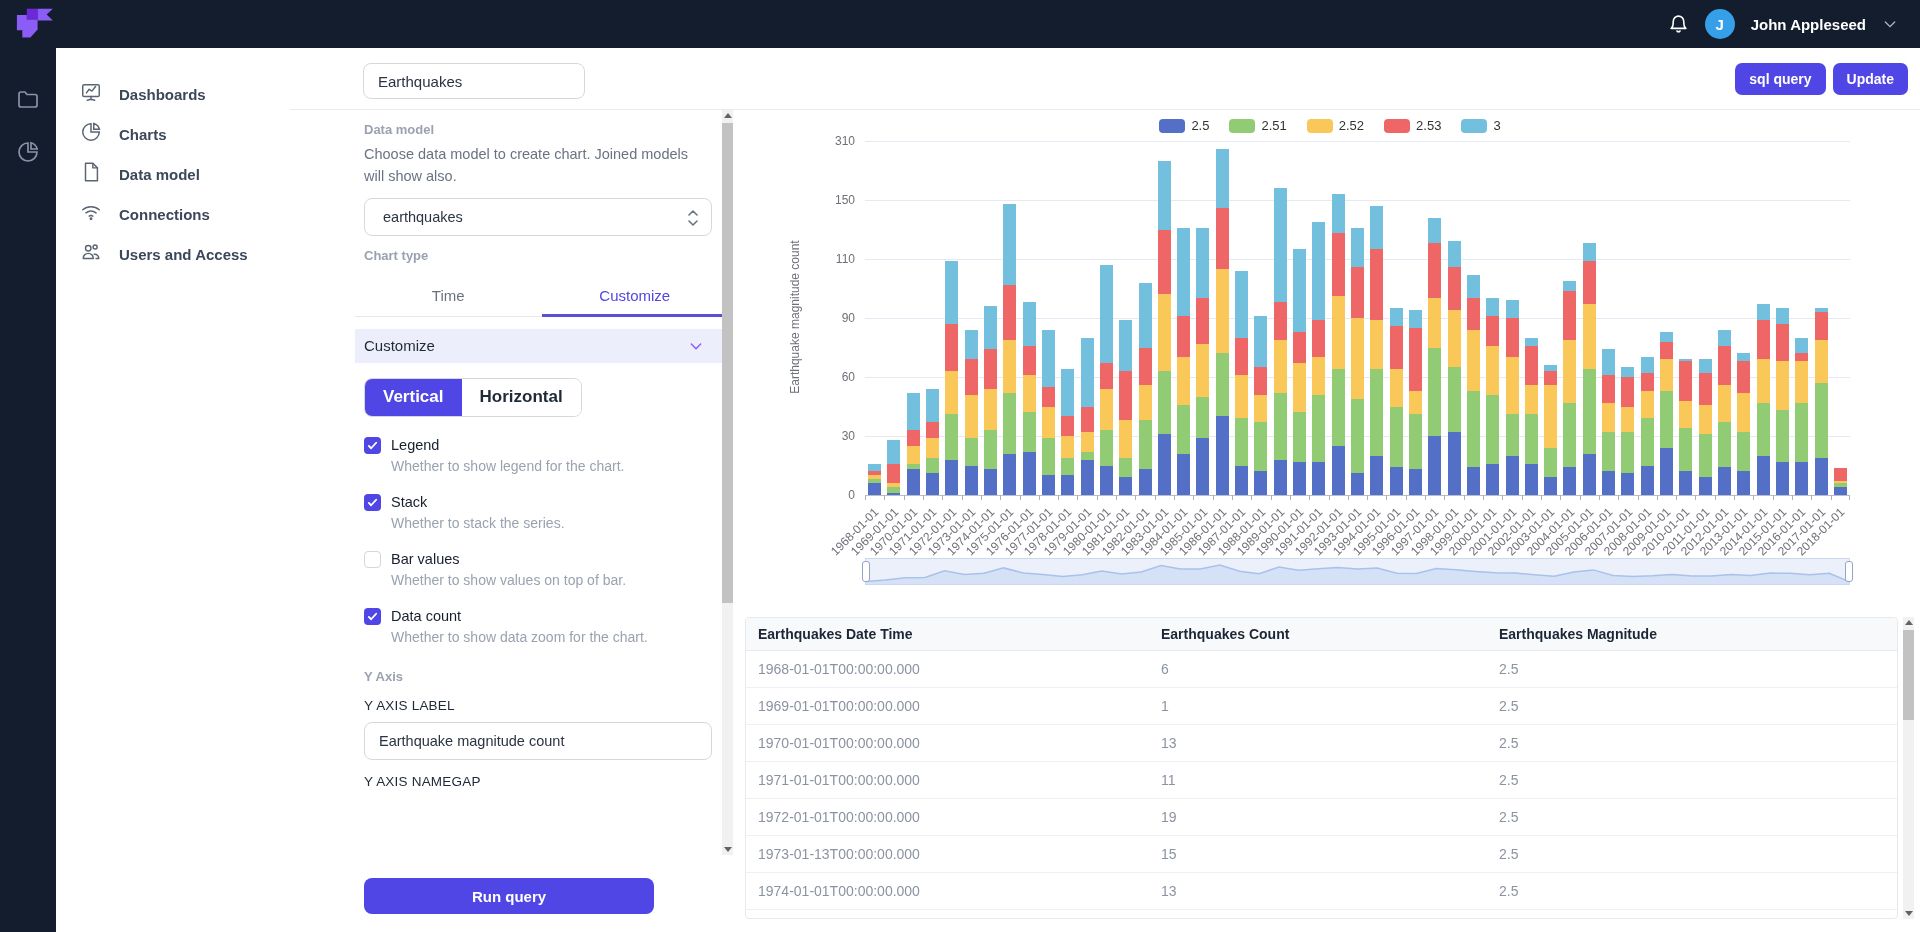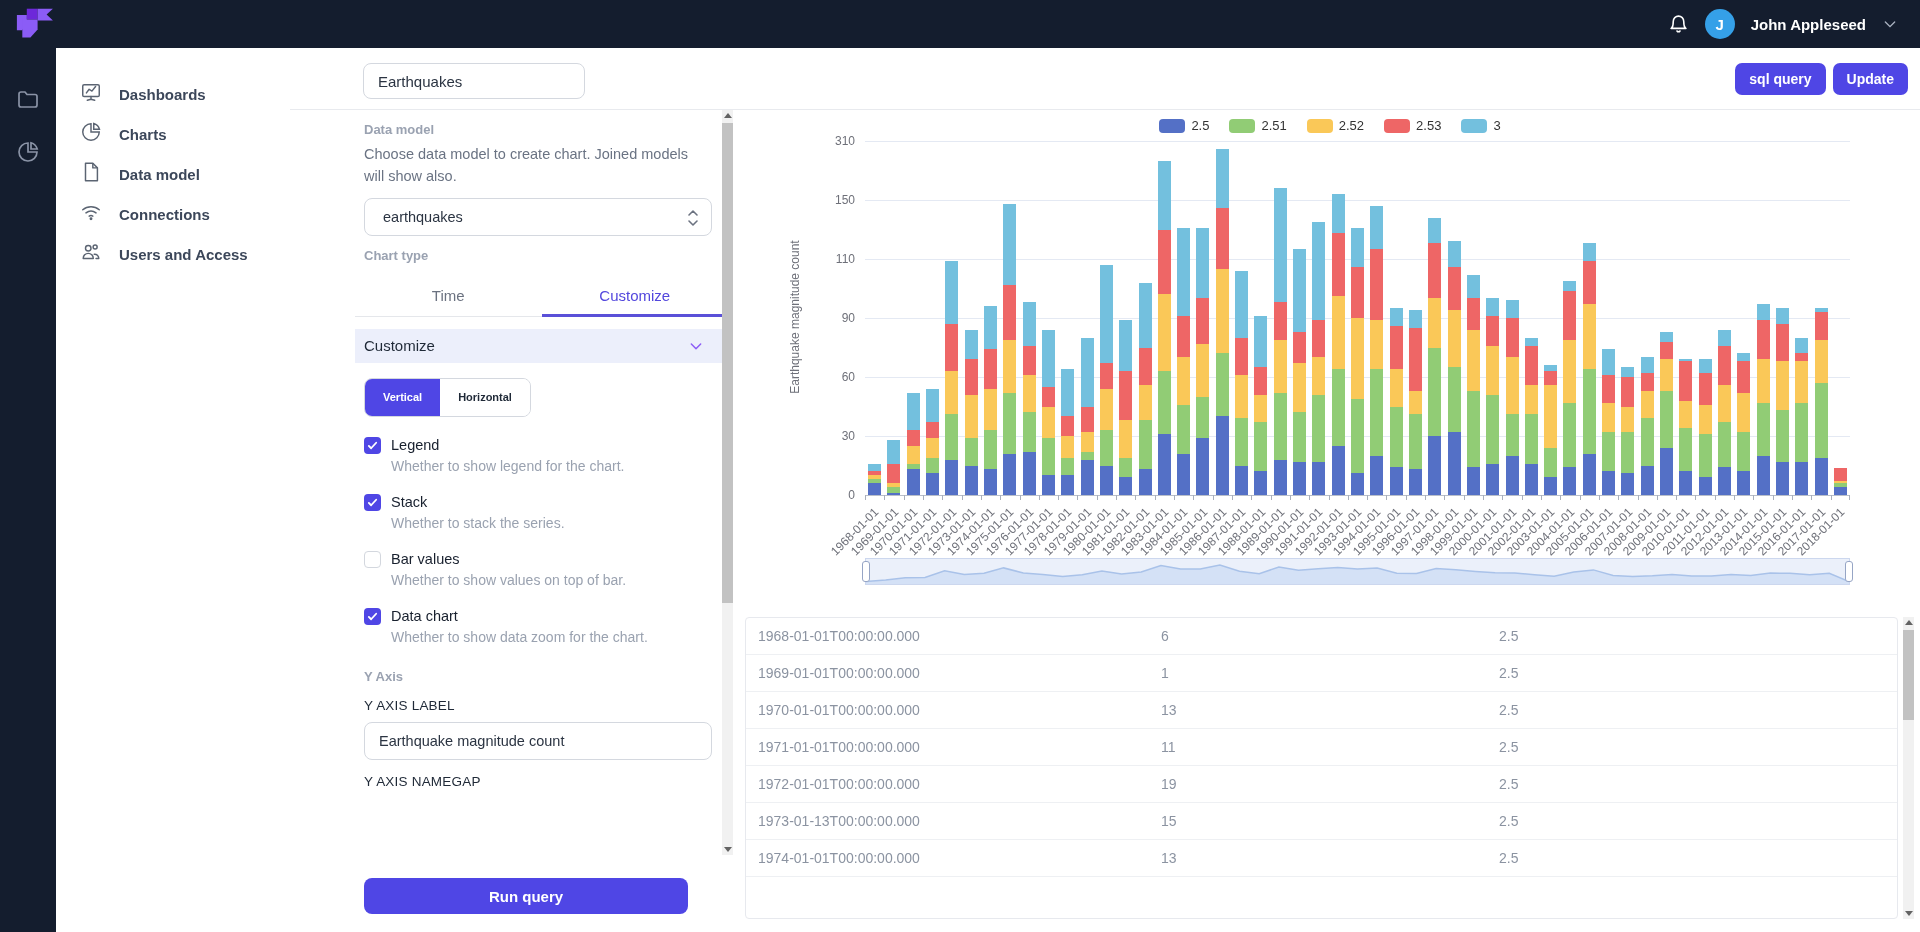--- a/index.html
+++ b/index.html
@@ -38,35 +38,35 @@
   .pselect .sval{font-size:14.5px;color:#2b3442;margin-left:18px;}
   .pselect .scar{position:absolute;right:12px;top:9px;}
   .tabs{display:flex;margin-top:18px;border-bottom:1px solid #e5e7eb;height:35px;}
   .tab{flex:1;text-align:center;font-size:15px;color:#6b7280;cursor:pointer;line-height:30px;position:relative;}
   .tab.active{color:#5347dd;}
   .tab.active:after{content:"";position:absolute;left:0;right:0;bottom:-1px;height:3px;background:#5a50d8;}
   .accordion{margin-top:12px;height:34px;background:#eceffb;display:flex;align-items:center;justify-content:space-between;cursor:pointer;}
   .accordion .alabel{font-size:15px;color:#1f2937;margin-left:9px;}
   .accordion .achev{margin-right:24px;display:flex;}
   .seg{margin:15px 0 0 9px;display:inline-flex;border:1px solid #d4d8df;border-radius:8px;overflow:hidden;}
-  .segbtn{height:37px;padding:0 18px;font-size:11px;font-weight:bold;background:#fff;color:#1f2937;border:none;cursor:pointer;font-family:inherit;}
+  .segbtn{height:37px;padding:0 18px;font-size:17px;font-weight:bold;background:#fff;color:#1f2937;border:none;cursor:pointer;font-family:inherit;}
   .segbtn.active{background:#4f46e5;color:#fff;}
   .cbgroup{margin:20px 0 0 9px;}
   .cbrow{display:flex;align-items:center;gap:10px;}
   .cbox{width:17px;height:17px;border-radius:4px;box-sizing:border-box;flex:0 0 auto;cursor:pointer;display:flex;align-items:center;justify-content:center;}
   .cbox.on{background:#4f46e5;}
   .cbox.off{background:#fff;border:1.5px solid #d3d7de;}
   .cbox svg{display:block;}
   .cblabel{font-size:14.5px;color:#18202e;}
   .cbdesc{font-size:14px;color:#9aa2b0;margin:4px 0 0 27px;}
   .yaxis-head{font-size:13px;font-weight:bold;color:#9aa2b1;margin:24px 0 0 9px;}
   .field-label{font-size:13.5px;color:#1f2937;margin:14px 0 0 9px;letter-spacing:.2px;}
   .pinput{margin:9px 0 0 9px;width:348px;height:38px;box-sizing:border-box;border:1px solid #d4d8df;border-radius:8px;font-size:14.5px;color:#2b3442;padding:0 14px;outline:none;font-family:inherit;}
   .panel-footer{position:absolute;left:0;bottom:0;width:385px;height:76px;background:#fff;}
-  .runbtn{position:absolute;left:9px;top:22px;width:324px;height:36px;background:#4f46e5;color:#fff;font-weight:bold;font-size:15px;border:none;border-radius:8px;cursor:pointer;font-family:inherit;}
+  .runbtn{position:absolute;left:9px;top:22px;width:290px;height:36px;background:#4f46e5;color:#fff;font-weight:bold;font-size:15px;border:none;border-radius:8px;cursor:pointer;font-family:inherit;}
 
   
   .vsb{position:absolute;background:#f1f1f1;}
   .vsb .arr{position:absolute;left:0;width:100%;height:11px;display:flex;align-items:center;justify-content:center;cursor:pointer;}
   .tri-up{width:0;height:0;border-left:4px solid transparent;border-right:4px solid transparent;border-bottom:5px solid #636363;}
   .tri-dn{width:0;height:0;border-left:4px solid transparent;border-right:4px solid transparent;border-top:5px solid #636363;}
   .thumb{position:absolute;left:0;width:100%;background:#c2c2c2;cursor:pointer;}
 
   
   .chart-card{position:absolute;left:740px;top:110px;width:1180px;height:500px;background:#fff;}
@@ -251,21 +251,21 @@
             </div>
             <div class="cbdesc">Whether to show values on top of bar.</div>
           </div>
           <div class="cbgroup">
             <div class="cbrow">
               <span class="cbox on">
                 <svg width="11" height="11" viewBox="0 0 24 24" fill="none" stroke="#fff" stroke-width="4" stroke-linecap="round" stroke-linejoin="round">
                   <path d="M4 13l5 5L20 6"></path>
                 </svg>
               </span>
-              <span class="cblabel">Data chart</span>
+              <span class="cblabel">Data count</span>
             </div>
             <div class="cbdesc">Whether to show data zoom for the chart.</div>
           </div>
         </div>
       <div class="yaxis-head">Y Axis</div>
       <div class="field-label">Y AXIS LABEL</div>
       <input class="pinput" value="Earthquake magnitude count" style="">
       <div class="field-label">Y AXIS NAMEGAP</div>
     </div>
     <div class="vsb" style="left:367px;top:0;width:11px;height:745px;">
@@ -889,20 +889,25 @@
         <svg width="983" height="25" style="display:block">
           <polygon points="0,25 0.0,22.4 19.7,21.1 39.3,18.7 59.0,18.5 78.6,11.8 98.3,15.4 118.0,14.2 137.6,8.9 157.3,14.0 176.9,15.4 196.6,17.5 216.3,15.8 235.9,12.0 255.6,14.9 275.2,13.0 294.9,6.6 314.6,10.1 334.2,10.1 353.9,6.0 373.5,12.3 393.2,14.7 412.9,8.0 432.5,11.2 452.2,9.8 471.8,8.4 491.5,10.1 511.2,9.0 530.8,14.3 550.5,14.4 570.1,9.6 589.8,10.8 609.5,12.5 629.1,13.8 648.8,13.9 668.4,15.8 688.1,17.3 707.8,12.9 727.4,10.9 747.1,16.4 766.7,17.4 786.4,16.8 806.1,15.5 825.7,16.9 845.4,16.9 865.0,15.4 884.7,16.6 904.4,14.1 924.0,14.3 943.7,15.8 963.3,14.3 983.0,22.6 983,25" fill="#d4e1f6"></polygon>
           <polyline points="0.0,22.4 19.7,21.1 39.3,18.7 59.0,18.5 78.6,11.8 98.3,15.4 118.0,14.2 137.6,8.9 157.3,14.0 176.9,15.4 196.6,17.5 216.3,15.8 235.9,12.0 255.6,14.9 275.2,13.0 294.9,6.6 314.6,10.1 334.2,10.1 353.9,6.0 373.5,12.3 393.2,14.7 412.9,8.0 432.5,11.2 452.2,9.8 471.8,8.4 491.5,10.1 511.2,9.0 530.8,14.3 550.5,14.4 570.1,9.6 589.8,10.8 609.5,12.5 629.1,13.8 648.8,13.9 668.4,15.8 688.1,17.3 707.8,12.9 727.4,10.9 747.1,16.4 766.7,17.4 786.4,16.8 806.1,15.5 825.7,16.9 845.4,16.9 865.0,15.4 884.7,16.6 904.4,14.1 924.0,14.3 943.7,15.8 963.3,14.3 983.0,22.6" fill="none" stroke="#a9c2e9" stroke-width="1.5"></polyline>
         </svg>
         <div class="dz-handle" style="left: -4px;"></div>
         <div class="dz-handle" style="right: -4px;"></div>
       </div>
   </div>
 
   <div class="table-card">
+    <div class="trow thead" id="tableHead">
+        <div>Earthquakes Date Time</div>
+        <div>Earthquakes Count</div>
+        <div>Earthquakes Magnitude</div>
+      </div>
     <div id="tableBody">
         <div class="trow tdata">
           <div>1968-01-01T00:00:00.000</div>
           <div>6</div>
           <div>2.5</div>
         </div>
         <div class="trow tdata">
           <div>1969-01-01T00:00:00.000</div>
           <div>1</div>
           <div>2.5</div>

